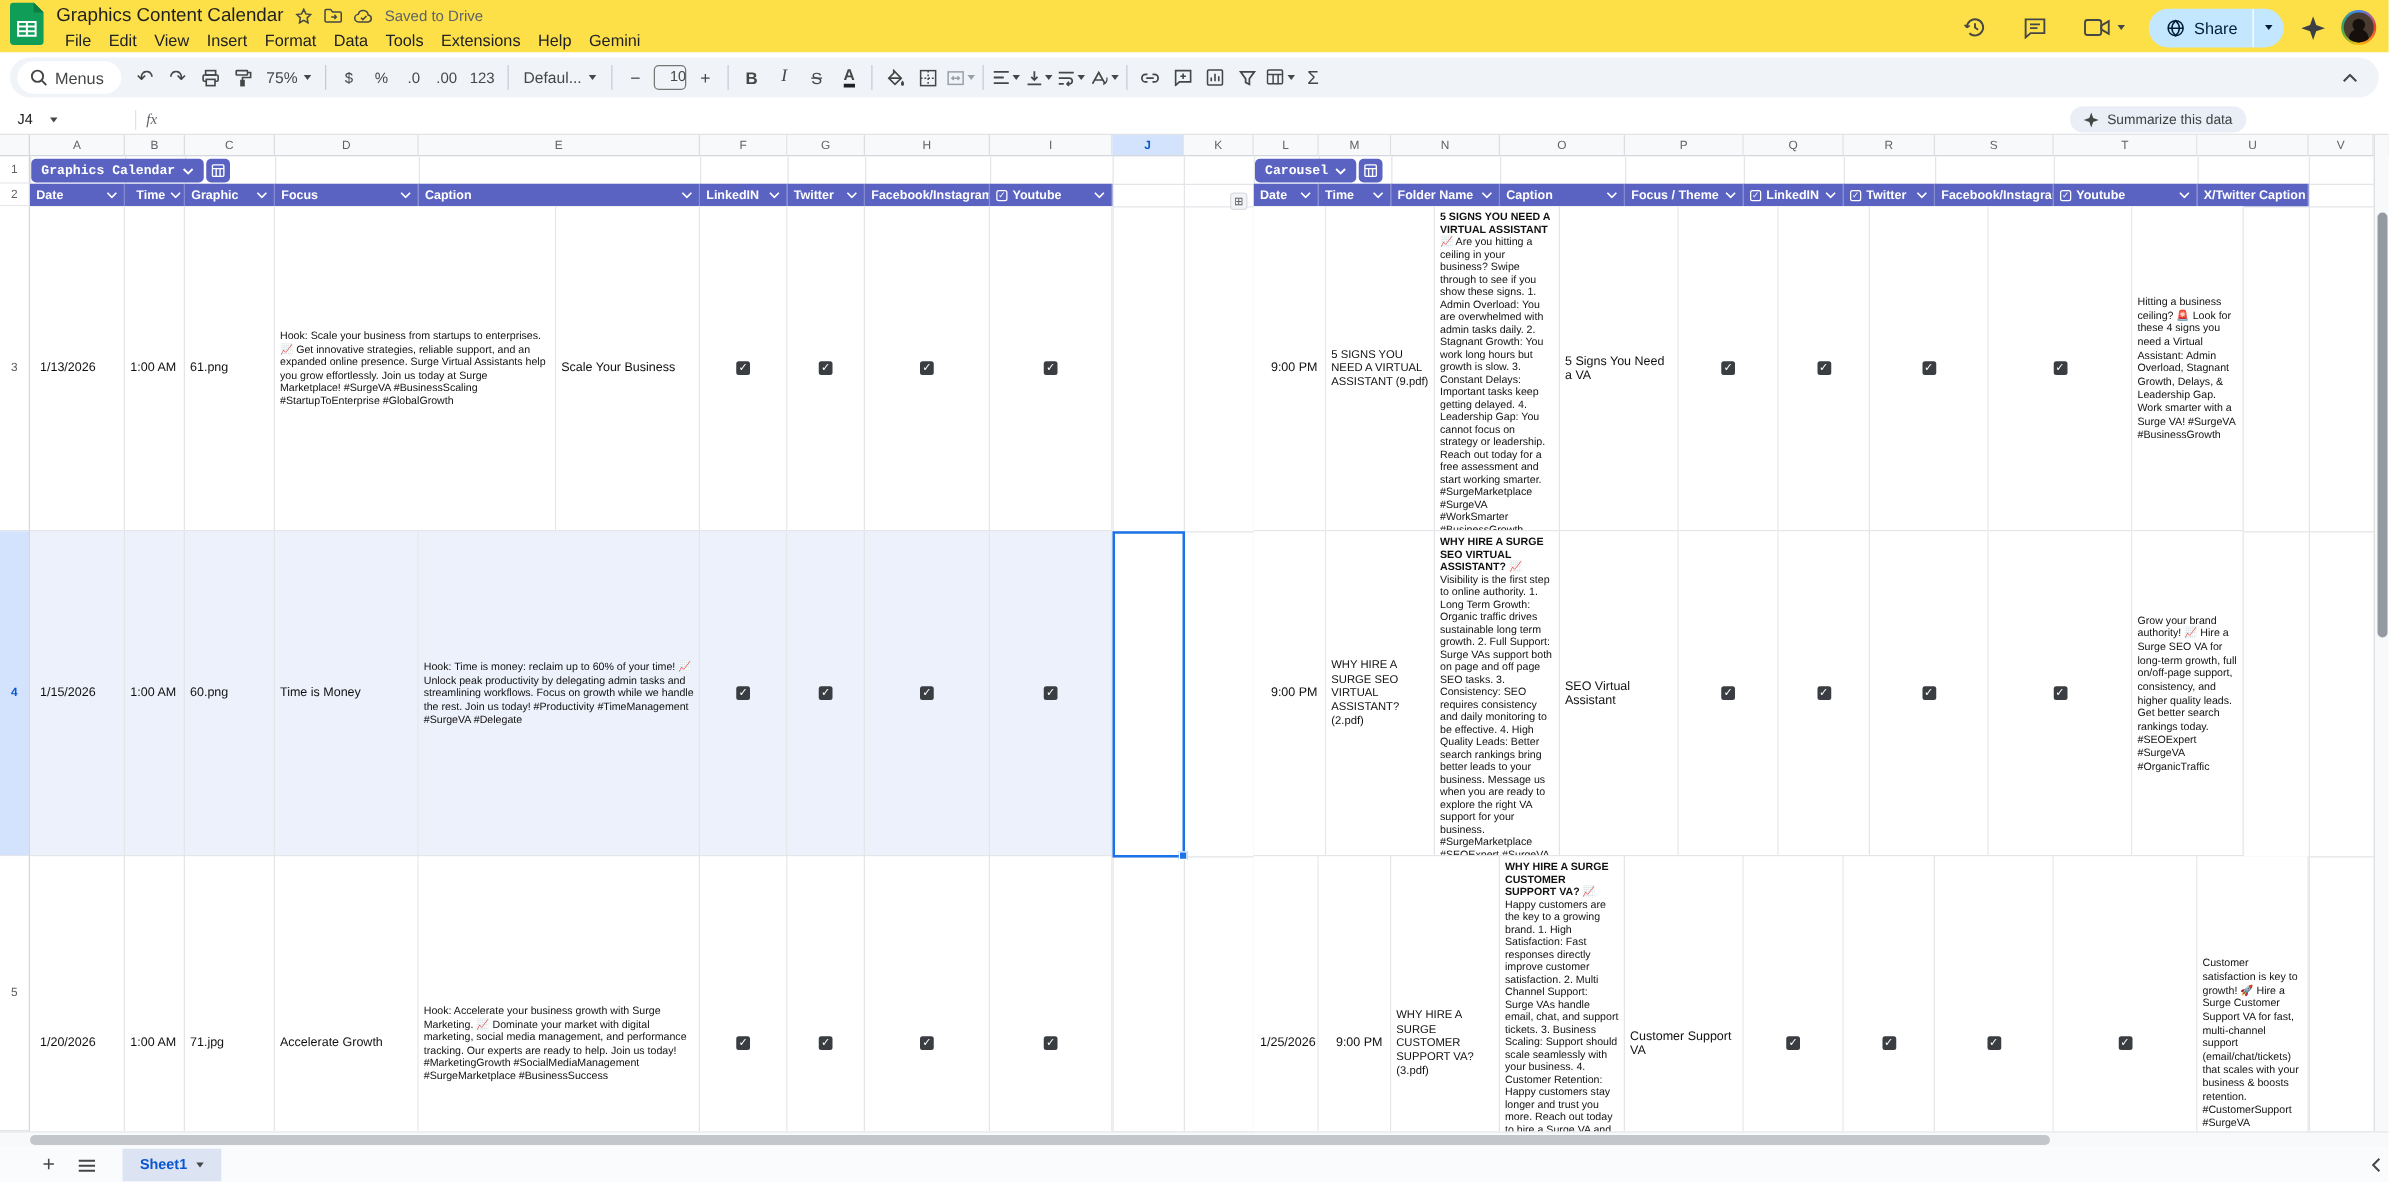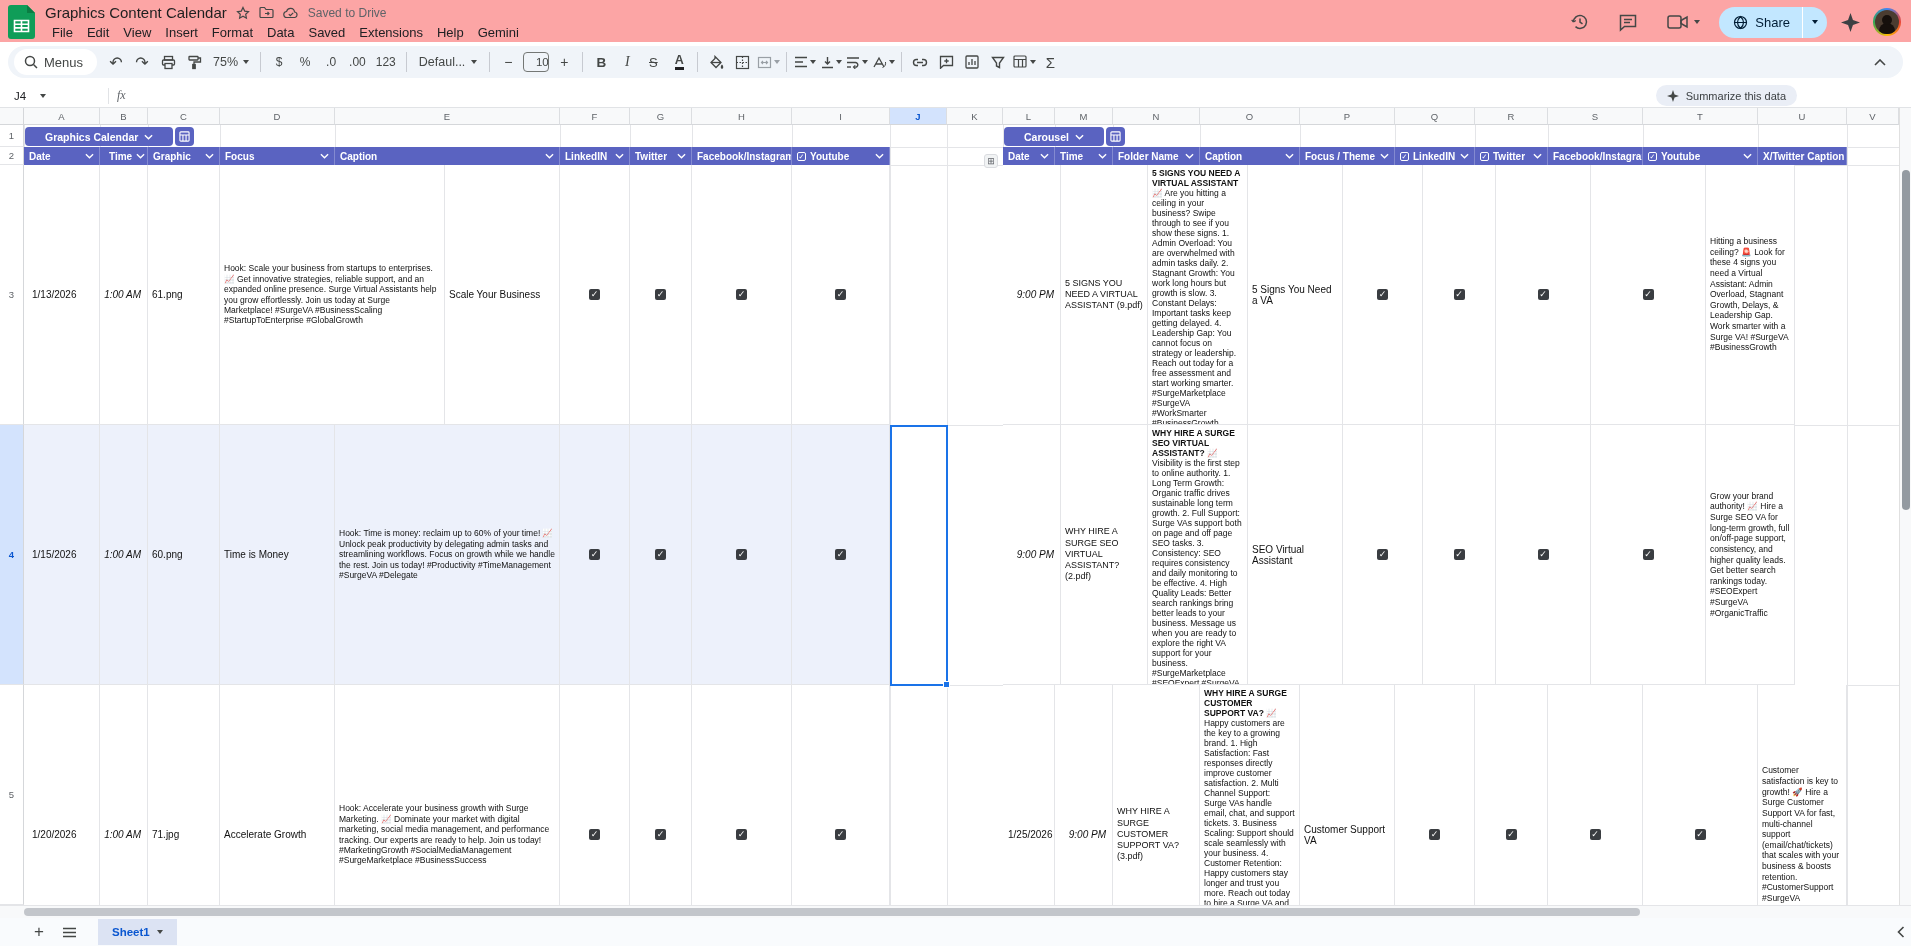--- a/index.html
+++ b/index.html
@@ -1,20 +1,20 @@
 <!DOCTYPE html>
 <html><head>
 <meta charset="utf-8">
 <style>
   * { margin:0; padding:0; box-sizing:border-box; }
   html,body { width:1911px; height:946px; overflow:hidden; background:#fff;
     font-family:"Liberation Sans", sans-serif; color:#202124; }
 
   
-  .titlebar { height:42px; display:flex; align-items:center; padding:2px 10px 0 8px; background:#fca5a5; }
+  .titlebar { height:42px; display:flex; padding:2px 10px 0 8px; background:#fde047; }
   .logo { width:27px; height:34px; margin-right:10px; flex:none; }
   .tb-left { display:flex; flex-direction:column; justify-content:center; }
   .title-row { display:flex; align-items:center; gap:9px; height:21px; }
   .doc-title { font-size:15px; color:#1f1f1f; }
   .title-ic { color:#444746; display:flex; align-items:center; }
   .saved { font-size:12px; color:#5f6368; margin-left:0; }
   .menus-row { display:flex; height:19px; align-items:center; }
   .menu-item { font-size:13px; color:#202124; padding:0 7px; border-radius:4px; cursor:default; }
   .tb-right { margin-left:auto; display:flex; align-items:center; gap:10px; }
   .tb-right .rbtn { width:38px; height:30px; display:flex; align-items:center; justify-content:center; color:#444746; }
@@ -66,32 +66,32 @@
   .cl { height:17px; background:#f8f9fa; border-right:1px solid #dcdee1; border-bottom:1px solid #d5d7da; display:flex; align-items:center; justify-content:center; font-size:9.5px; color:#5f6368; flex:none; }
   .cl.sel { background:#d3e3fd; color:#0b57d0; font-weight:bold; }
   .cl.fill { background:#f8f9fa; }
 
   .rn { position:absolute; left:0; width:24px; background:#fff; border-right:1px solid #d5d7da; border-bottom:1px solid #e4e5e8; display:flex; align-items:center; justify-content:center; font-size:9.5px; color:#5f6368; z-index:4; }
   .rn.sel { background:#d3e3fd; color:#0b57d0; font-weight:bold; }
 
   .tablebox { position:absolute; top:17px; z-index:2; }
   .chip-row { height:22px; position:relative; }
   .chip-wrap { position:absolute; left:1px; bottom:1px; display:flex; gap:2px; align-items:flex-end; }
-  .chip { height:19px; background:#5a63c1; border-radius:4px; display:flex; align-items:center; gap:6px; padding:0 20px; color:#fff; }
+  .chip { height:19px; background:#5a63c1; border-radius:4px; display:flex; align-items:center; gap:6px; padding:0 8px; color:#fff;font-family:Liberation Mono, monospace; }
   .chip .lbl { font-size:10.5px; font-weight:bold; }
   .chip-ic { width:19px; height:19px; background:#5a63c1; border-radius:4px; display:flex; align-items:center; justify-content:center; color:#fff; }
 
   .thead { display:flex; height:18px; }
   .th { background:#5a63c1; color:#fff; display:flex; align-items:center; gap:4px; padding:0 5px; font-size:10px; font-weight:bold; border-right:1px solid rgba(255,255,255,0.25); flex:none; overflow:hidden; white-space:nowrap; }
   .th .hcaret { margin-left:auto; flex:none; display:flex; }
   .trow { display:flex; }
   .td { border-right:1px solid #e4e5e8; border-bottom:1px solid #e4e5e8; display:flex; align-items:center; padding:0 4px; font-size:10px; color:#111; overflow:hidden; flex:none; background:#fff; }
   .trow.band .td { background:#edf1fb; }
   .td.date { padding-left:8px; }
-  .td.time { justify-content:flex-end; padding-right:6px;font-style:italic; }
+  .td.time { justify-content:flex-end; padding-right:6px; }
   .td.cb { justify-content:center; }
   .td.wrapcell { font-size:9px; line-height:1.25; }
   .td.capL { font-size:8.5px; line-height:1.23; }
   .td.capR { font-size:8.5px; line-height:1.18; align-items:flex-start; padding-top:3px; }
   .td.capR b { font-weight:bold; }
   .td.xcap { font-size:8.5px; line-height:1.25; }
   .checkbox { width:11px; height:11px; background:#3a3d41; border-radius:2px; color:#fff; font-size:9px; line-height:11px; text-align:center; flex:none; }
   .mini-cb { width:9px; height:9px; border:1px solid #fff; border-radius:2px; font-size:7px; line-height:7px; text-align:center; color:#fff; font-weight:normal; flex:none; }
 
   .selbox { position:absolute; left:890px; top:317px; width:58px; height:261px; border:2px solid #1a73e8; z-index:6; }
@@ -141,21 +141,21 @@
       </span>
       <span class="saved">Saved to Drive</span>
     </div>
     <div class="menus-row">
       <span class="menu-item">File</span>
       <span class="menu-item">Edit</span>
       <span class="menu-item">View</span>
       <span class="menu-item">Insert</span>
       <span class="menu-item">Format</span>
       <span class="menu-item">Data</span>
-      <span class="menu-item">Saved</span>
+      <span class="menu-item">Tools</span>
       <span class="menu-item">Extensions</span>
       <span class="menu-item">Help</span>
       <span class="menu-item">Gemini</span>
     </div>
   </div>
   <div class="tb-right">
     <span class="rbtn">
       <svg width="20" height="20" viewBox="0 0 20 20" fill="none" stroke="#444746" stroke-width="1.5">
           <path d="M3.5 10a6.5 6.5 0 1 1 2 4.6"></path>
           <path d="M3.5 10l-1.8-2.2M3.5 10l2.3-1.5" stroke-width="1.3"></path>

